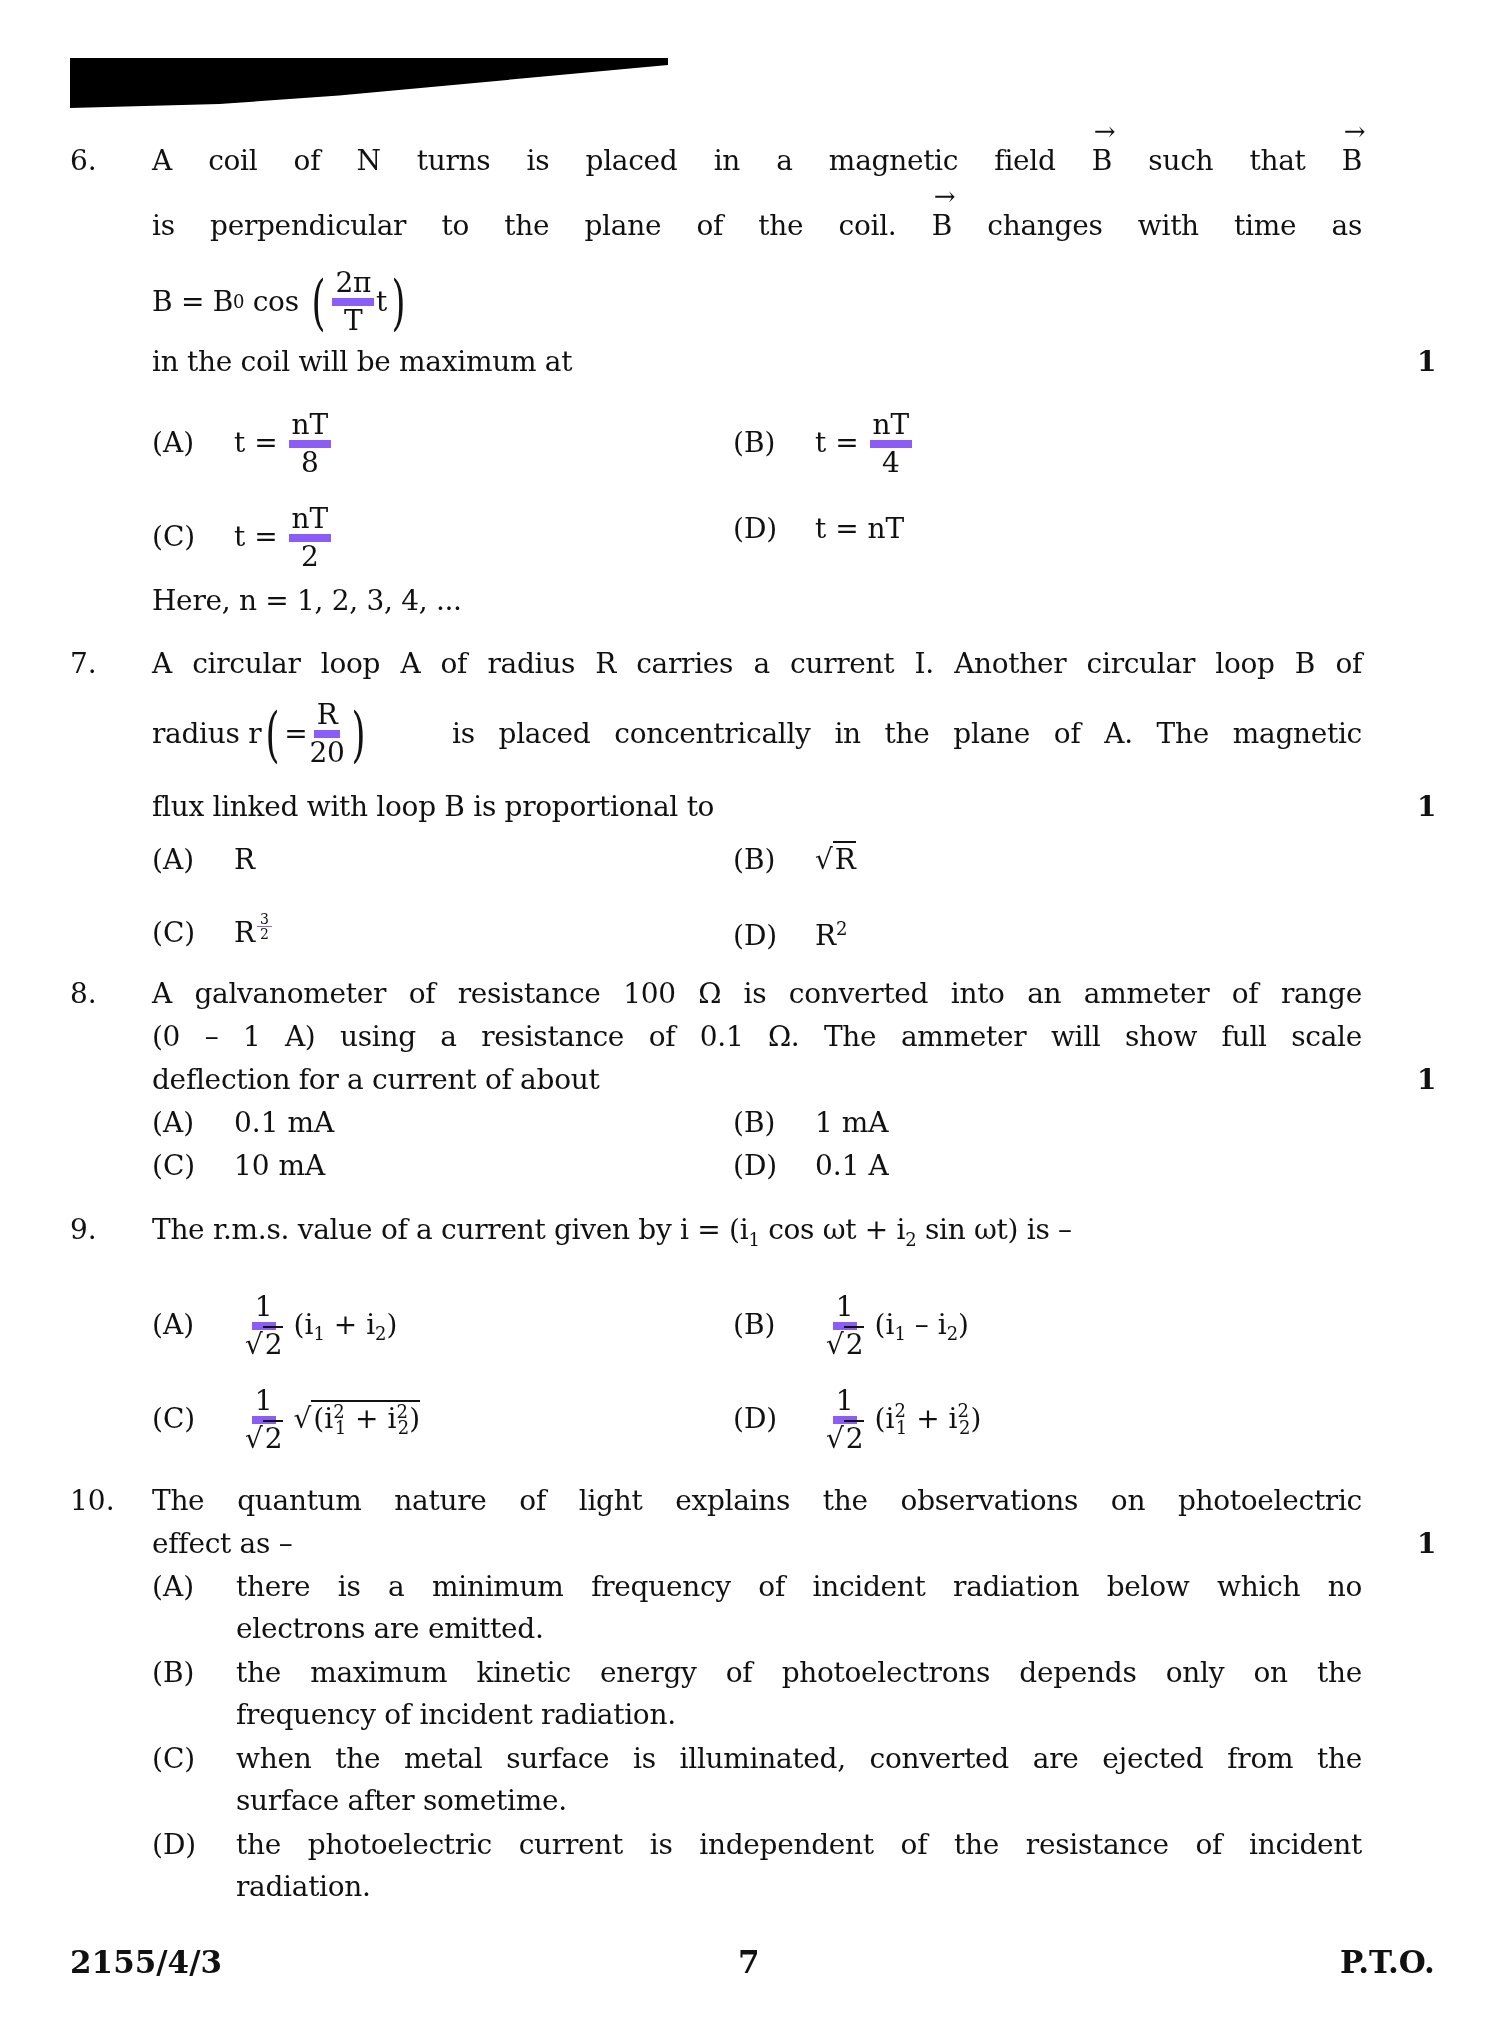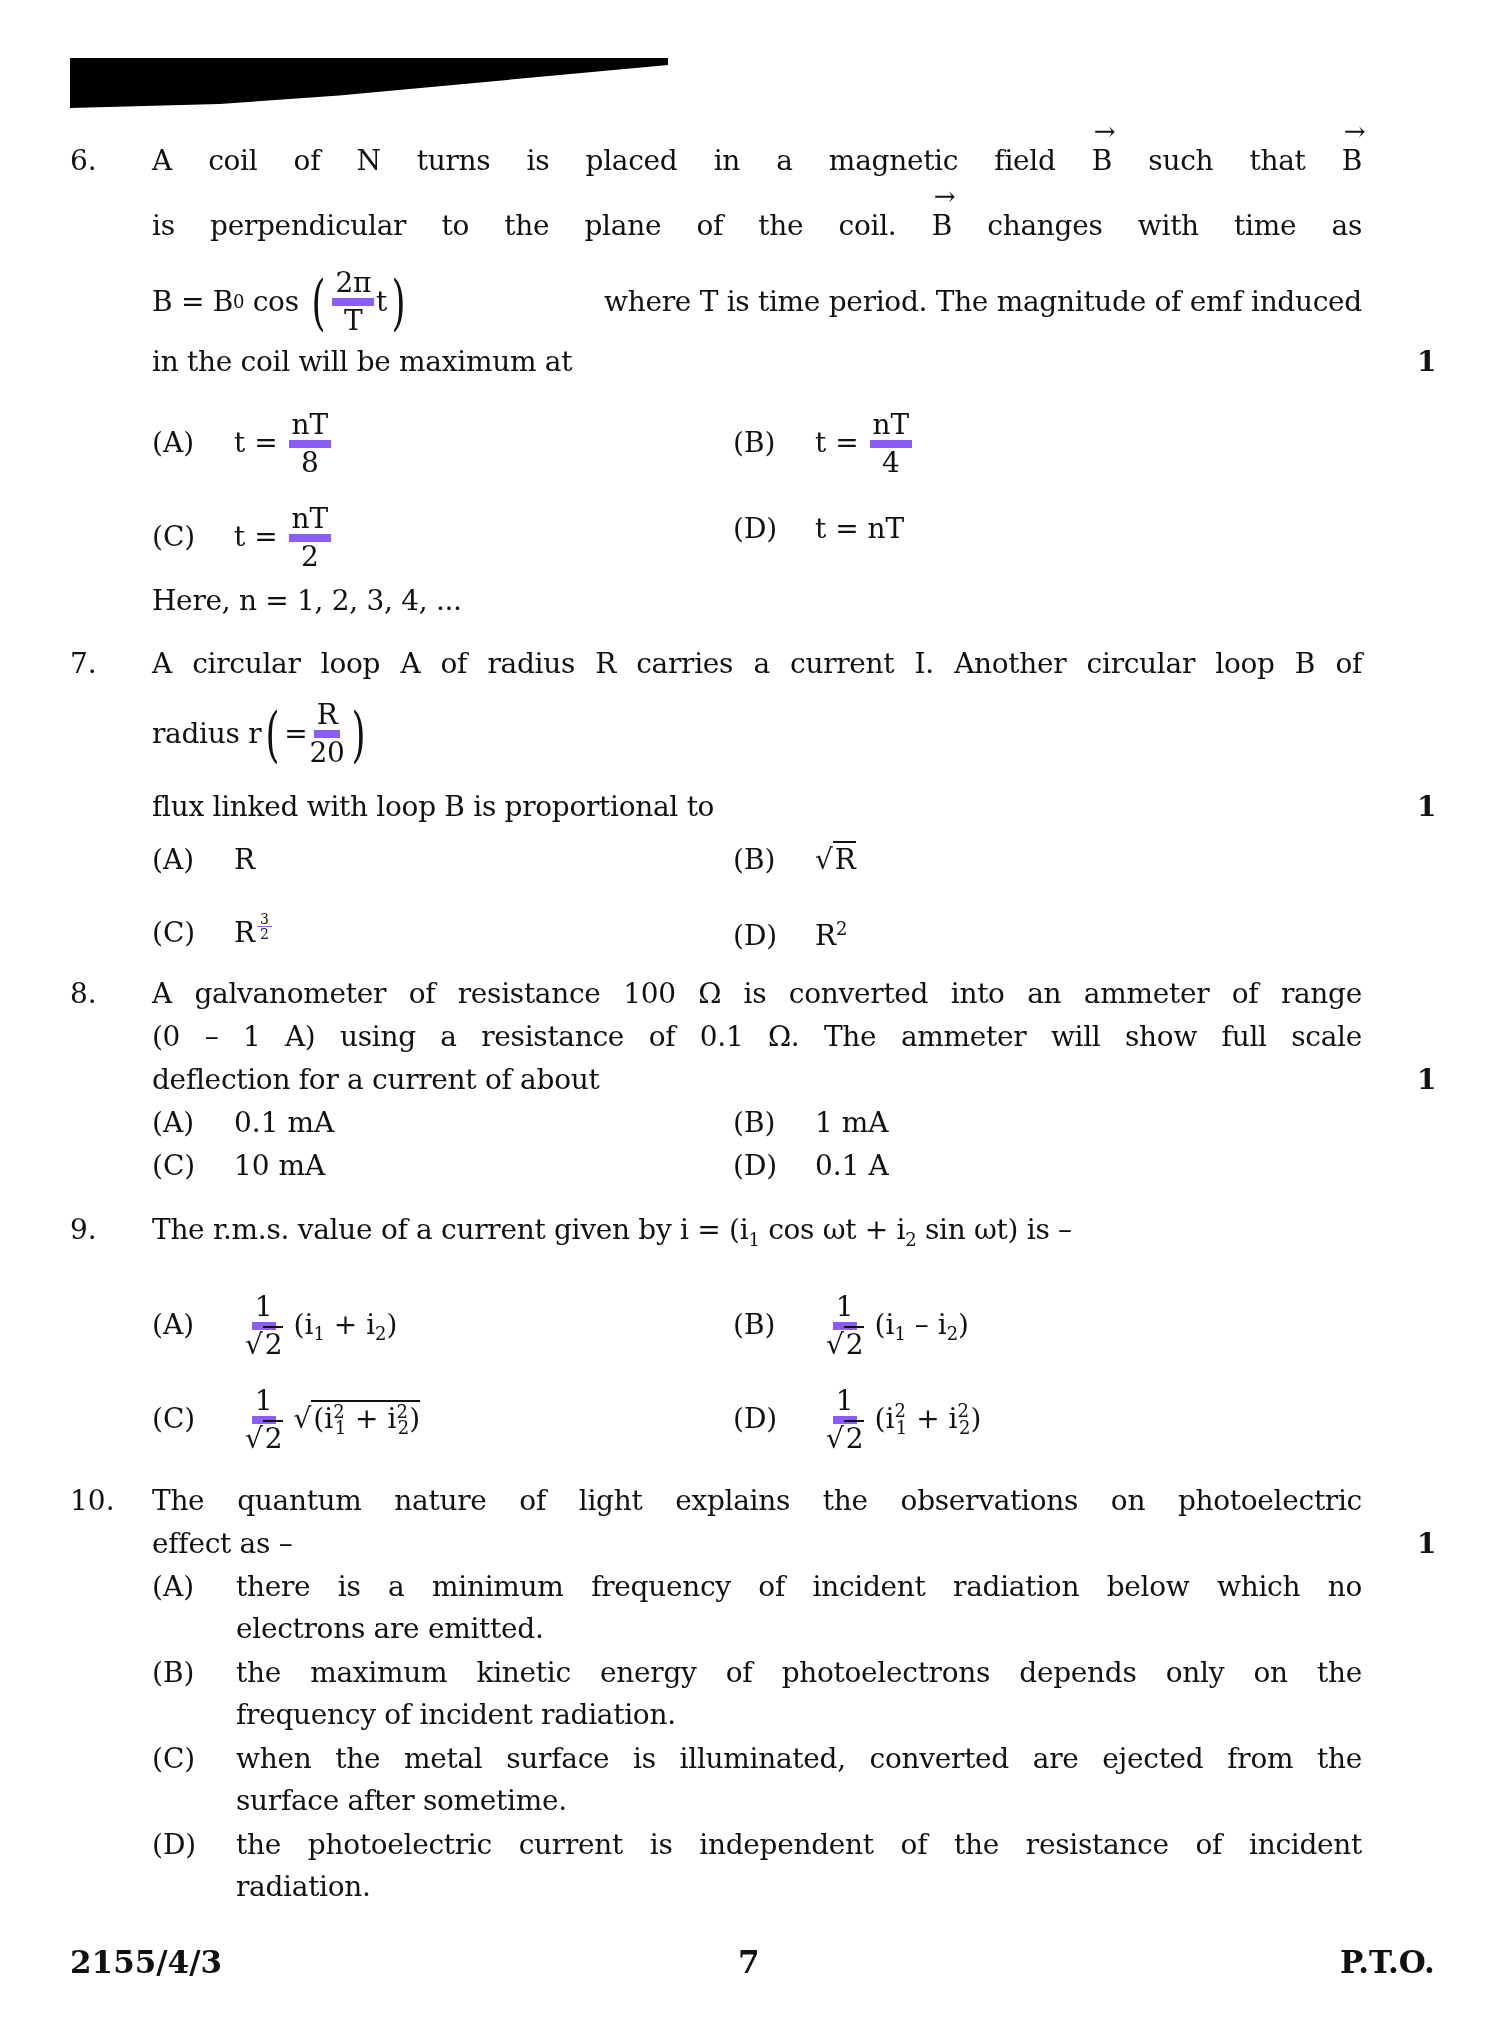--- a/index.html
+++ b/index.html
@@ -43,21 +43,20 @@
   <div class="ln" style="left:152px; top:268px; width:1210px; display:flex; align-items:center; justify-content:space-between;">
     <span style="display:flex; align-items:center;">
       <span>B</span>&nbsp;<span>=</span>&nbsp;<span>B</span><sub>0</sub>&nbsp;<span>cos</span>&nbsp;
       <span class="paren">(</span>
       <span class="frac">
           <span class="num">2π</span>
           <span>T</span>
         </span><span>t</span>
       <span class="paren">)</span>
     </span>
-    <span>where T is time period. The magnitude of emf induced</span>
   </div>
   <div class="ln" style="left:152px; top:345px">in the coil will be maximum at</div>
   <div class="mark" style="top:345px">1</div>
 
   <div class="opt" style="left:152px; top:410px">
     <span class="lbl">(A)</span><span>t =</span>
     <span class="frac">
         <span class="num">nT</span>
         <span>8</span>
       </span>
@@ -89,20 +88,21 @@
     <span style="display:flex; align-items:center;">
       <span>radius r</span>
       <span class="paren">(</span>
       <span>=</span>
       <span class="frac">
           <span class="num">R</span>
           <span>20</span>
         </span>
       <span class="paren">)</span>
     </span>
+    <span class="just" style="width:910px; white-space:normal">is placed concentrically in the plane of A. The magnetic</span>
   </div>
   <div class="ln" style="left:152px; top:790px">flux linked with loop B is proportional to</div>
   <div class="mark" style="top:790px">1</div>
 
   <div class="opt" style="left:152px; top:843px">
     <span class="lbl">(A)</span><span>R</span>
   </div>
   <div class="opt" style="left:733px; top:843px">
     <span class="lbl">(B)</span><span>√</span><span class="sqrt">R</span>
   </div>

